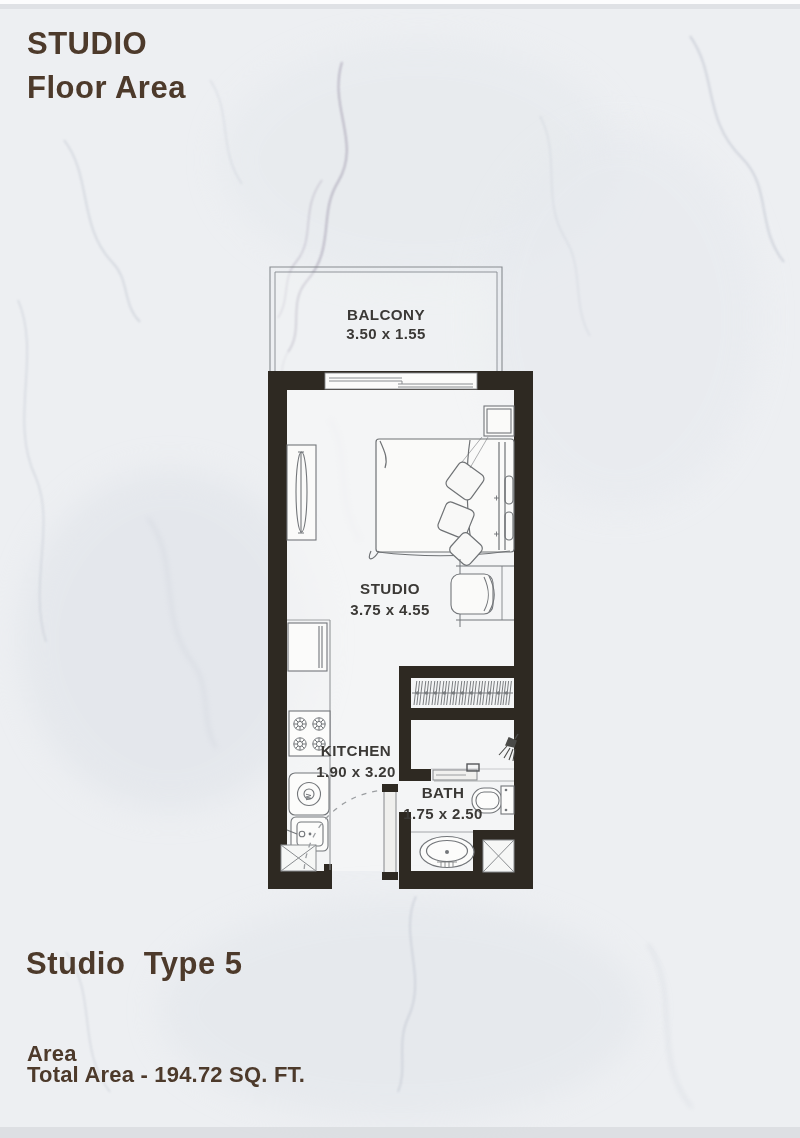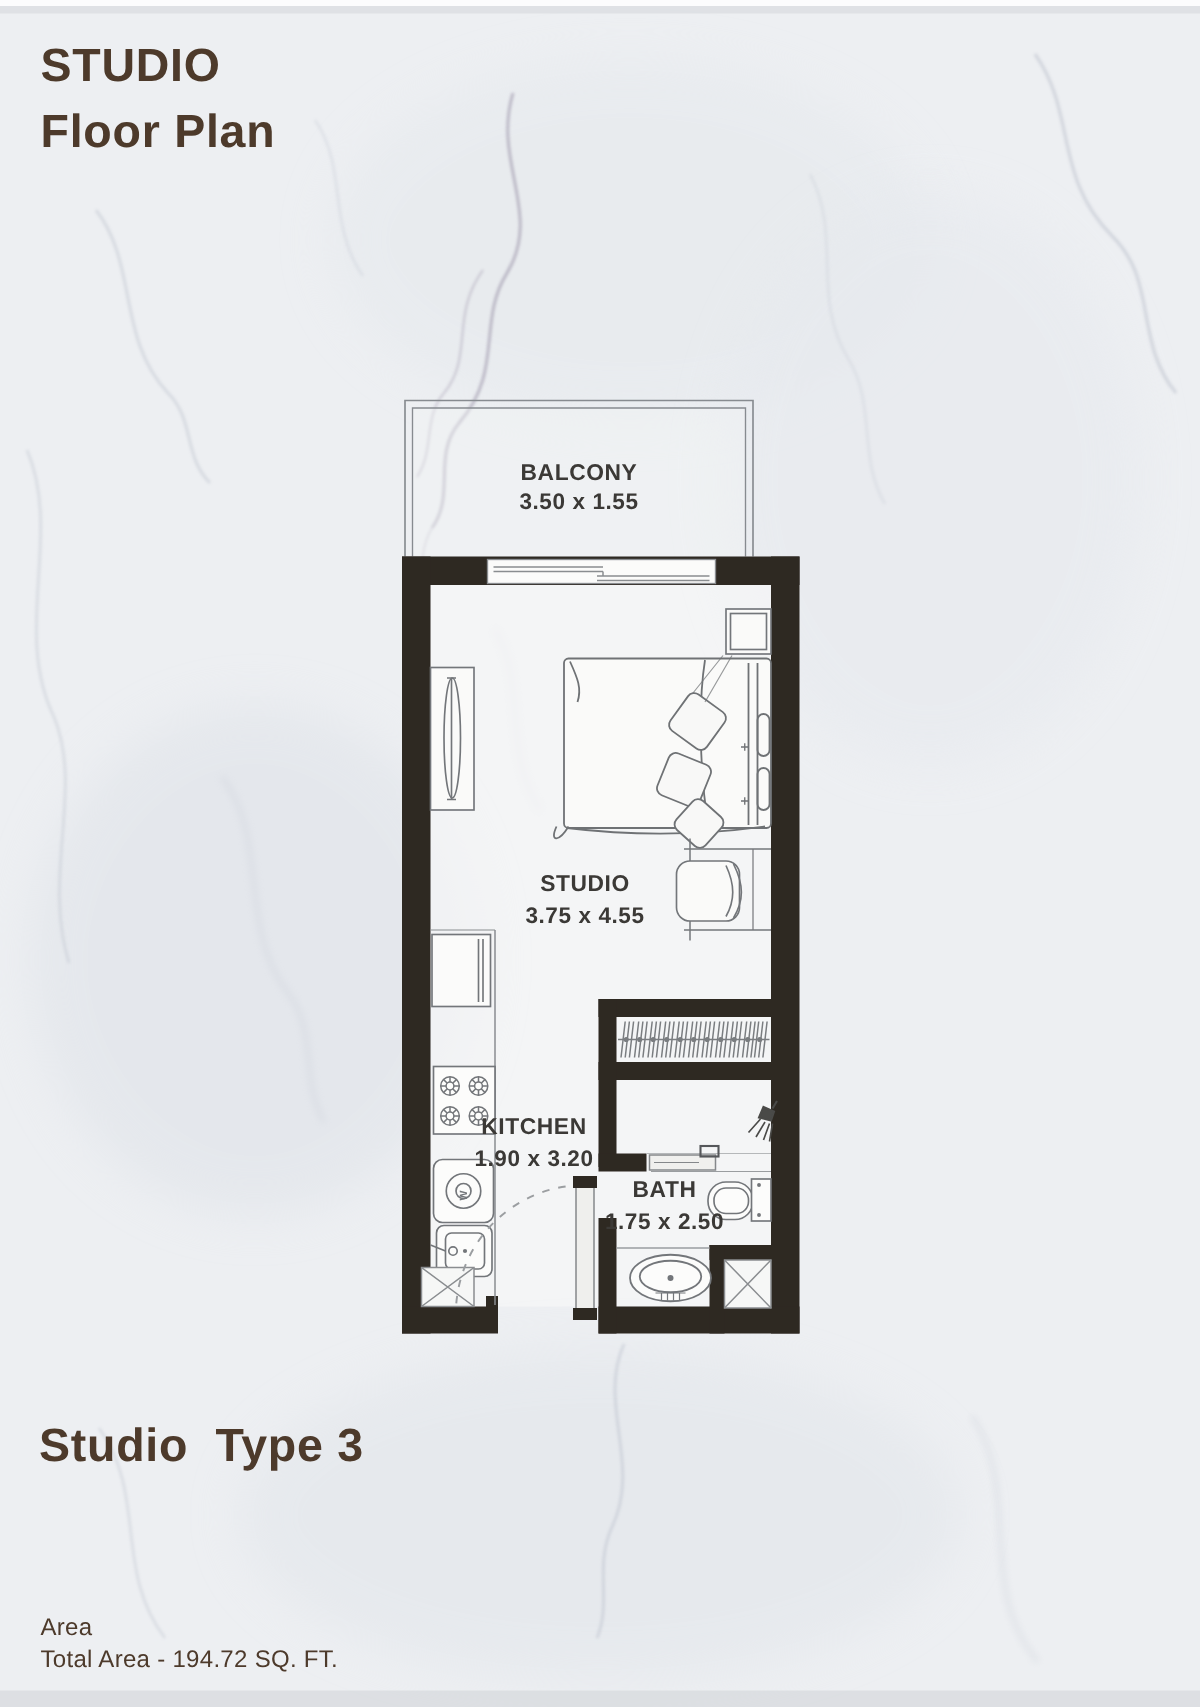--- a/index.html
+++ b/index.html
@@ -17,33 +17,33 @@
     position:absolute;left:27px;top:22px;z-index:5;
     color:#4d3a2b;font-weight:700;font-size:31px;line-height:44px;letter-spacing:.5px;
   }
   .type-label{
     position:absolute;left:26px;top:946px;z-index:5;
     color:#4d3a2b;font-weight:700;font-size:31px;letter-spacing:.5px;
     white-space:pre-wrap;
   }
   .area-block{
     position:absolute;left:27px;top:1044px;z-index:5;
-    color:#4d3a2b;font-weight:400;font-size:16px;line-height:20.5px;letter-spacing:.2px;margin-top:32px;
+    color:#4d3a2b;font-weight:700;font-size:22px;line-height:20.5px;letter-spacing:.2px;
   }
   .area-block div{white-space:pre-wrap;}
 </style>
 </head>
 <body>
 
 <div class="hdr">
   <div>STUDIO</div>
-  <div>Floor Plan</div>
+  <div>Floor Area</div>
 </div>
 
-<div class="type-label">Studio  Type 3</div>
+<div class="type-label">Studio  Type 5</div>
 
 <div class="area-block">
   <div>Area</div>
   <div>Total Area - 194.72 SQ. FT.</div>
 </div>
 
 <svg id="stage" viewBox="0 0 800 1138">
   <defs>
     <filter id="b1" x="-50%" y="-50%" width="200%" height="200%">
         <feGaussianBlur stdDeviation="1.1"></feGaussianBlur>

